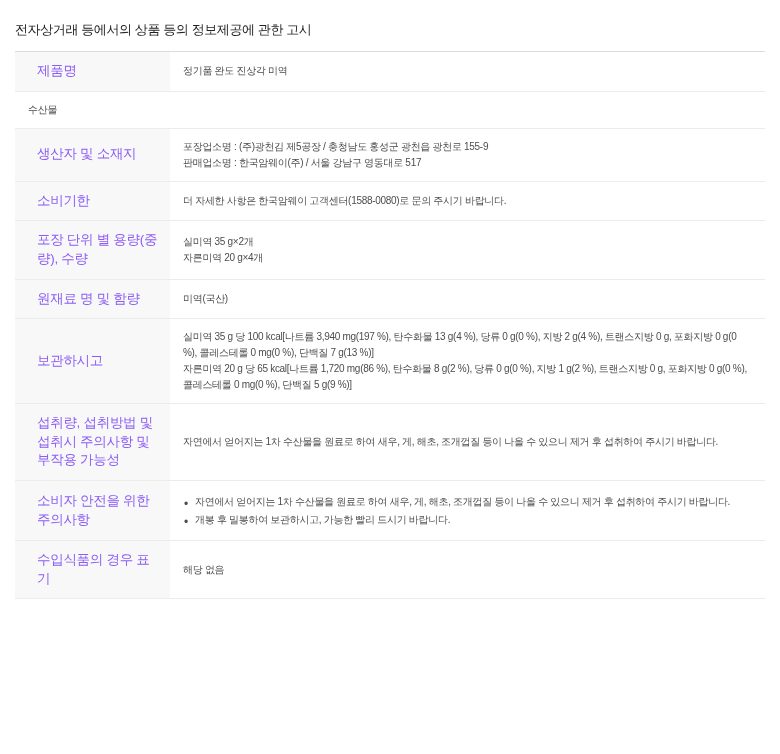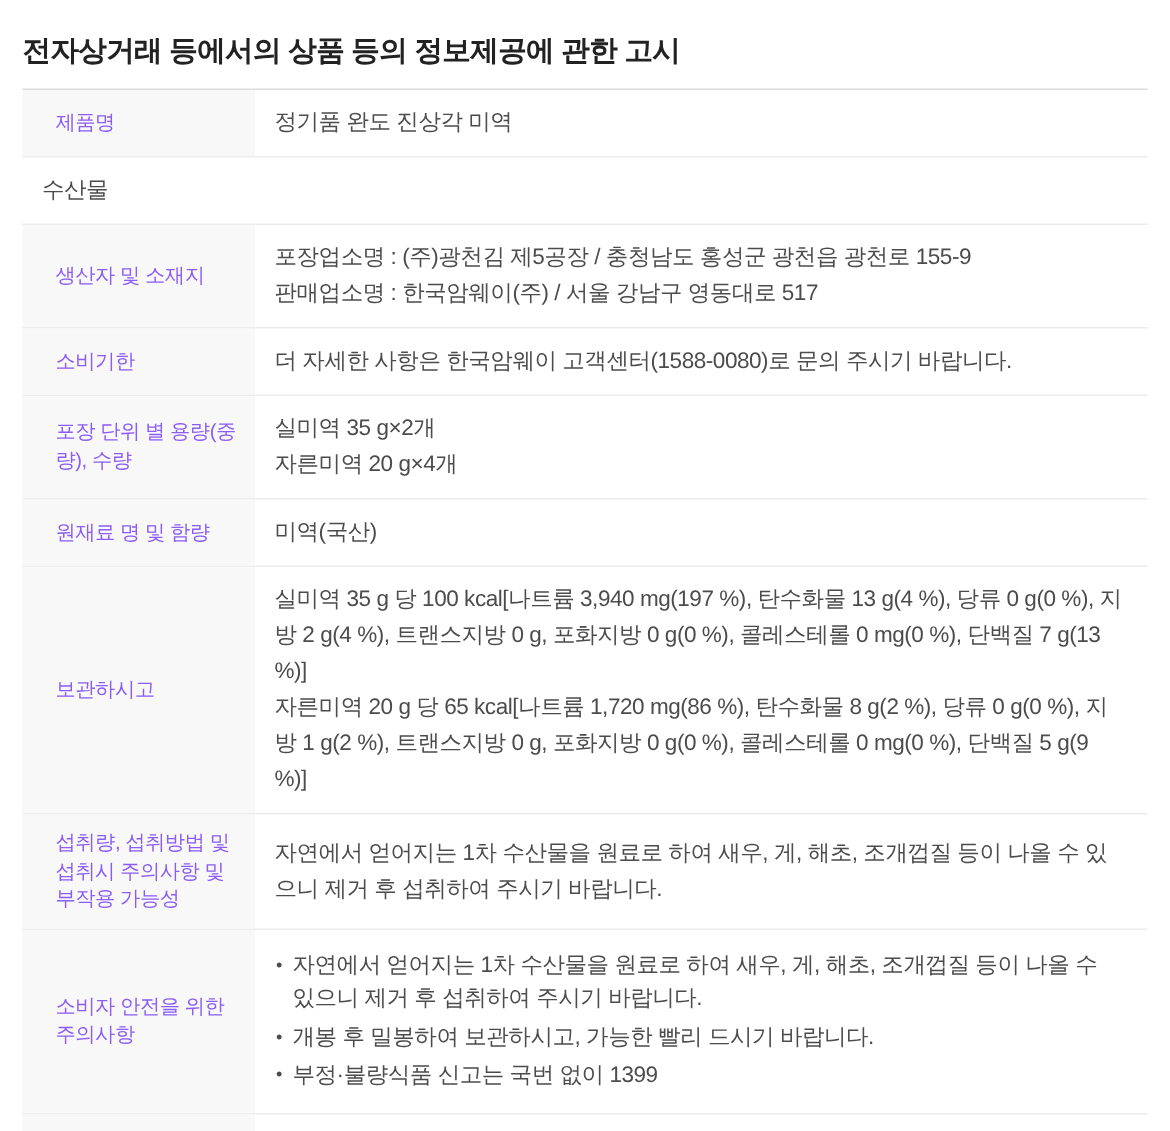--- a/index.html
+++ b/index.html
@@ -13,22 +13,22 @@
   html,body{margin:0;padding:0;}
   body{
     width:780px;
     min-height:754px;
     background:#ffffff;
     font-family:"Liberation Sans","DejaVu Sans",sans-serif;
     -webkit-font-smoothing:antialiased;
   }
   .page{padding:21px 15px 16px 15px;}
   .title{
-    font-size:19px;
-    font-weight:700;
+    font-size:13px;
+    font-weight:400;
     color:var(--text-title);
     letter-spacing:-0.4px;
     margin:0 0 12px 0;
   }
   .info-table{
     width:750px;
     border-top:1px solid var(--border-top);
   }
   .row{
     display:flex;
@@ -46,21 +46,21 @@
     line-height:1.38;
     letter-spacing:-0.3px;
     color:#8b5cf6;
   }
   .cell-value{
     flex:1 1 auto;
     padding:10px 16px 10px 13px;
     display:flex;
     flex-direction:column;
     justify-content:center;
-    font-size:15px;
+    font-size:10px;
     line-height:1.6;
     letter-spacing:-0.3px;
     color:var(--text-main);
   }
   .value-line{display:block;}
   .bullet-list{
     margin:0;
     padding:0;
     list-style:none;
   }
@@ -135,21 +135,20 @@
         <div class="cell-value">
           <span class="value-line">자연에서 얻어지는 1차 수산물을 원료로 하여 새우, 게, 해초, 조개껍질 등이 나올 수 있으니 제거 후 섭취하여 주시기 바랍니다.</span>
         </div>
       </div>
       <div class="row">
         <div class="cell-label">소비자 안전을 위한 주의사항</div>
         <div class="cell-value">
           <ul class="bullet-list">
             <li class="bullet-item">자연에서 얻어지는 1차 수산물을 원료로 하여 새우, 게, 해초, 조개껍질 등이 나올 수 있으니 제거 후 섭취하여 주시기 바랍니다.</li>
             <li class="bullet-item">개봉 후 밀봉하여 보관하시고, 가능한 빨리 드시기 바랍니다.</li>
-            <li class="bullet-item">부정·불량식품 신고는 국번 없이 1399</li>
           </ul>
         </div>
       </div>
       <div class="row">
         <div class="cell-label">수입식품의 경우 표기</div>
         <div class="cell-value">
           <span class="value-line">해당 없음</span>
         </div>
       </div>
     </div>

